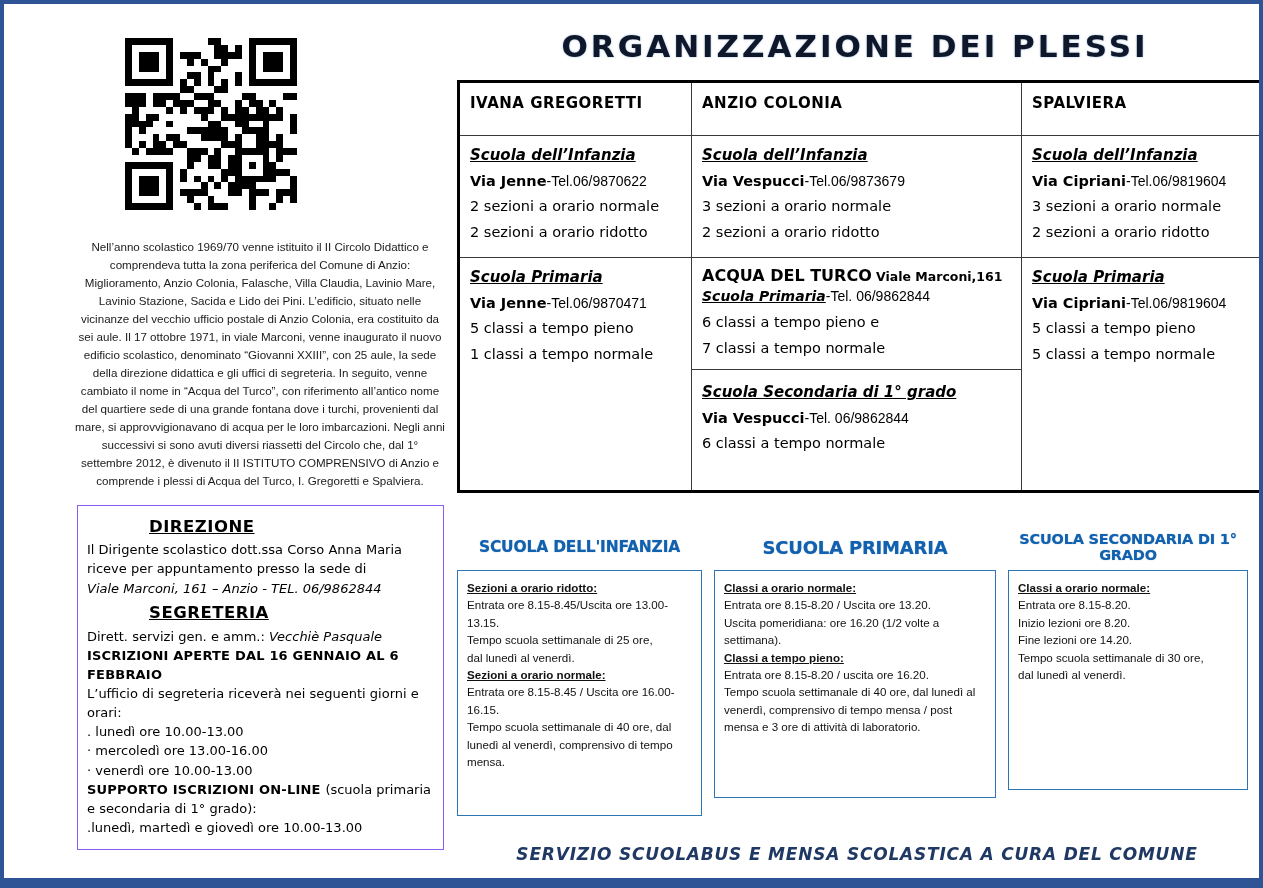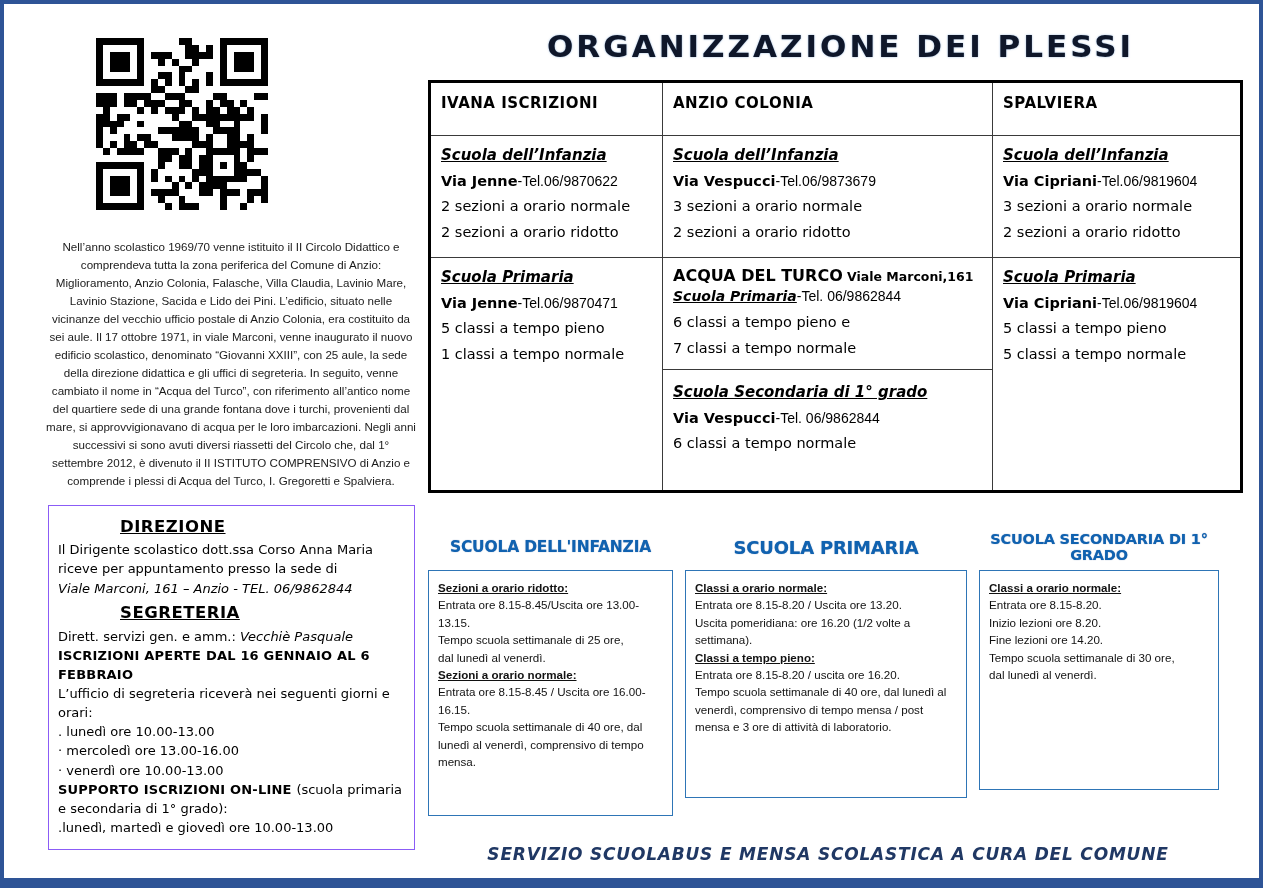--- a/index.html
+++ b/index.html
@@ -3,21 +3,21 @@
 <meta charset="utf-8">
 <style>
   html,body{margin:0;padding:0;background:#fff;}
   .page{
     position:relative;width:1263px;height:888px;box-sizing:border-box;
     border:4px solid #2e5496;border-bottom-width:10px;background:#fff;
     overflow:hidden;display:flex;
     font-family:"DejaVu Sans",sans-serif;color:#000;
   }
   
-  .left-col{width:418px;flex:0 0 418px;}
+  .left-col{width:418px;flex:0 0 418px;margin-left:29px;}
   .qr-wrap{width:172px;height:172px;margin:34px 0 0 92px;}
   .qr-wrap svg{display:block;}
   .history{
     margin:28px 6px 0 42px;text-align:center;
     font-family:"Liberation Sans",sans-serif;font-size:11.6px;line-height:1.55;color:#1a1a1a;
   }
   .info-box{
     box-sizing:border-box;width:367px;margin:15px 0 0 44px;
     border:1px solid #8b5cf6;padding:6px 10px 10px 9px;
     font-size:13px;line-height:1.42;
@@ -425,21 +425,21 @@
       <div class="box-line">.lunedì, martedì e giovedì ore 10.00-13.00</div>
     </div>
   </div>
 
   <div class="right-col">
 
     <h1 class="page-title">ORGANIZZAZIONE DEI PLESSI</h1>
 
     <div class="plessi-table">
 
-      <div class="tcell thead">IVANA ISCRIZIONI</div>
+      <div class="tcell thead">IVANA GREGORETTI</div>
       <div class="tcell thead">ANZIO COLONIA</div>
       <div class="tcell thead lastcol">SPALVIERA</div>
 
       <div class="tcell">
         <div class="cell-title">Scuola dell’Infanzia</div>
         <div class="addr"><span class="b">Via Jenne</span><span class="tel-run">-Tel.06/9870622</span></div>
         <div class="cline">2 sezioni a orario normale</div>
         <div class="cline">2 sezioni a orario ridotto</div>
       </div>
       <div class="tcell">

